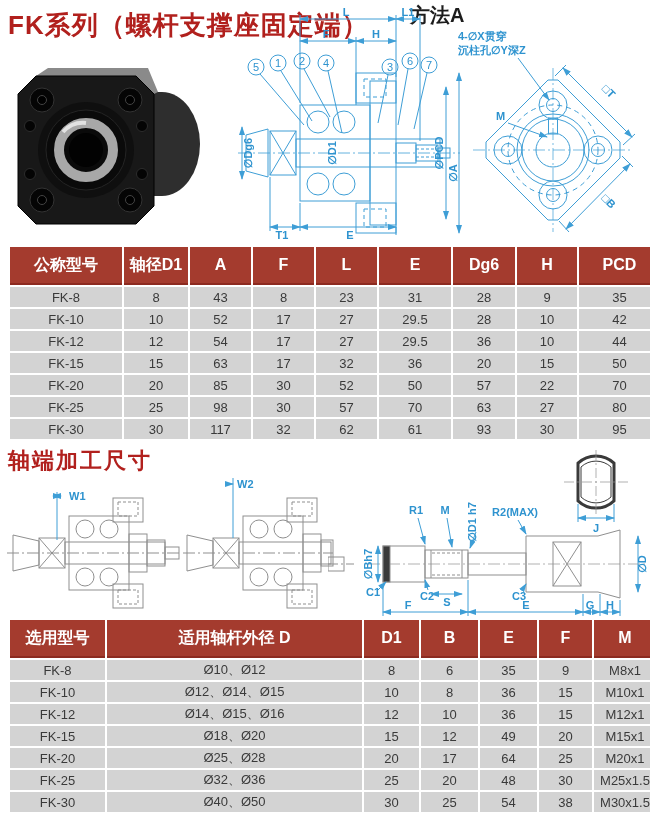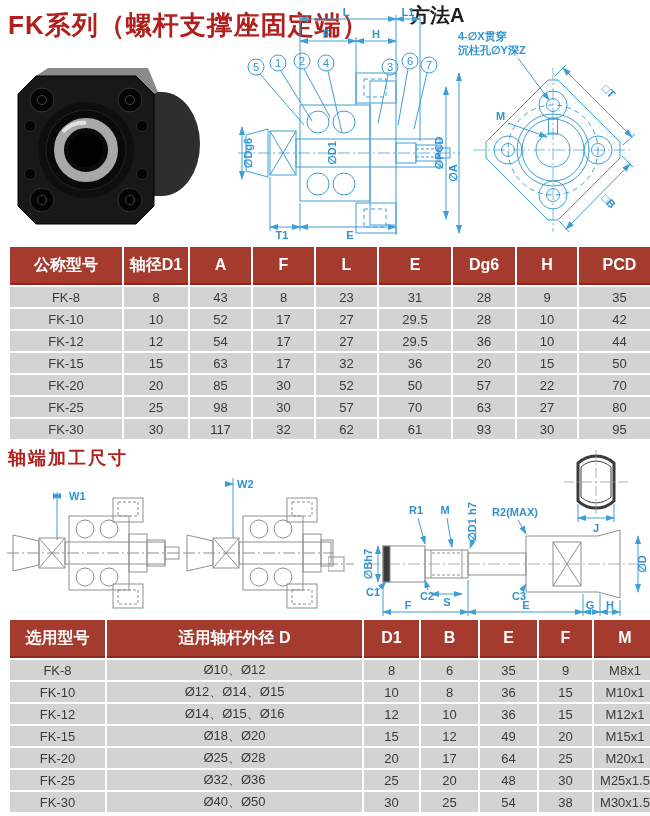--- a/index.html
+++ b/index.html
@@ -1,21 +1,21 @@
 <!DOCTYPE html>
 <html><head>
 <meta charset="utf-8">
 <style>
   html,body{margin:0;padding:0;background:#fff;}
   .page{position:relative;width:650px;height:816px;background:#ffffff;overflow:hidden;
         font-family:"Liberation Sans", sans-serif;}
   .main-title{position:absolute;left:8px;top:8px;font-size:26px;font-weight:bold;
         color:#b1201d;letter-spacing:1px;}
   .method-label{position:absolute;left:410px;top:2px;font-size:20px;color:#1c1c1c;font-weight:bold;}
-  .section-title{position:absolute;left:8px;top:446px;font-size:18px;font-weight:bold;color:#b1201d;letter-spacing:2px;}
+  .section-title{position:absolute;left:8px;top:446px;font-size:22px;font-weight:bold;color:#b1201d;letter-spacing:2px;}
   .abs{position:absolute;}
   
   .spec-table{border-collapse:separate;border-spacing:2px;table-layout:fixed;width:634px;background:#ffffff;}
   .spec-table th{background:#a43b2e;color:#ffffff;font-size:16px;font-weight:bold;height:36px;
         text-align:center;vertical-align:middle;padding:0;border-bottom:2px solid #8c2a20;}
   .spec-table td{background:#d3d3d3;color:#3a3a3a;font-size:13px;height:20px;text-align:center;
         vertical-align:middle;padding:0;}
   text{font-family:"Liberation Sans", sans-serif;}
   .dimtxt{fill:#2e93cf;font-size:11px;}
   .dimtxt-b{fill:#2e93cf;font-size:11px;font-weight:bold;}

